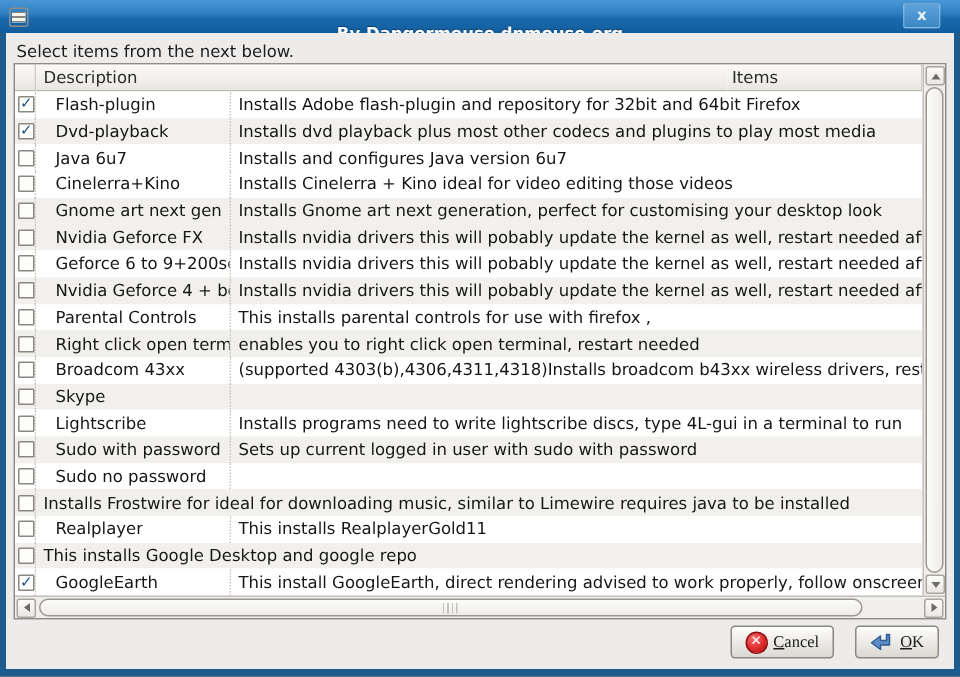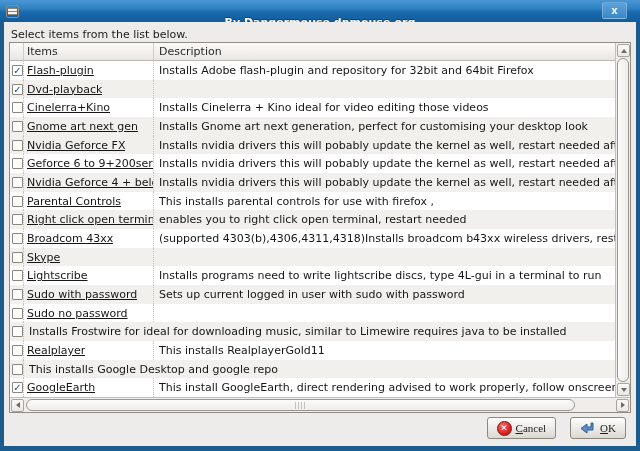--- a/index.html
+++ b/index.html
@@ -73,21 +73,21 @@
     font-size:10px; line-height:9px; text-align:center;
     color:#1c4f87; font-weight:bold; cursor:default;
   }
   .cell-item{
     width:130px; flex:none; align-self:stretch; display:flex; align-items:center;
     border-right:1px dotted #c8c5c0; overflow:hidden;
   }
   .cell-item span, .cell-desc span{
     font-size:11px; color:#161616; white-space:nowrap; overflow:hidden;
   }
-  .cell-item span{ padding-left:3px;text-decoration:underline; }
+  .cell-item span{ padding-left:13px; }
   .cell-desc{ flex:1; align-self:stretch; display:flex; align-items:center; overflow:hidden; }
   .cell-desc span{ padding-left:5px; }
   
   .v-scrollbar{
     position:absolute; top:0; right:0; width:15px; bottom:15px;
     background:#efeeeb; border-left:1px solid #c3c0ba;
     display:flex; flex-direction:column;
   }
   .h-scrollbar{
     position:absolute; left:0; right:0; bottom:0; height:15px;
@@ -150,47 +150,61 @@
 <div class="window">
 
   <div class="titlebar">
     <div class="win-icon"></div>
     <div class="title-text">By Dangermouse dnmouse.org</div>
     <div class="close-btn">x</div>
   </div>
 
   <div class="content">
 
-    <div class="instruction">Select items from the list below.</div>
+    <div class="instruction">Select items from the next below.</div>
 
     <div class="treeview">
       <div class="tv-main">
         <div class="tv-header">
           <div class="hcell toggle"></div>
+          <div class="hcell desc">Description</div>
           <div class="hcell items">Items</div>
-          <div class="hcell desc">Description</div>
         </div>
         <div class="tv-rows">
             <div class="tv-row">
     <div class="cell-toggle">
       <div class="checkbox checked">✓</div>
     </div>
     <div class="cell-item">
       <span>Flash-plugin</span>
     </div>
     <div class="cell-desc">
       <span>Installs Adobe flash-plugin and repository for 32bit and 64bit Firefox</span>
     </div>
   </div>
             <div class="tv-row alt">
     <div class="cell-toggle">
       <div class="checkbox checked">✓</div>
     </div>
     <div class="cell-item">
       <span>Dvd-playback</span>
+    </div>
+    <div class="cell-desc">
+      <span>Installs dvd playback plus most other codecs and plugins to play most media</span>
+    </div>
+  </div>
+            <div class="tv-row">
+    <div class="cell-toggle">
+      <div class="checkbox"></div>
+    </div>
+    <div class="cell-item">
+      <span>Java 6u7</span>
+    </div>
+    <div class="cell-desc">
+      <span>Installs and configures Java version 6u7</span>
     </div>
   </div>
             <div class="tv-row">
     <div class="cell-toggle">
       <div class="checkbox"></div>
     </div>
     <div class="cell-item">
       <span>Cinelerra+Kino</span>
     </div>
     <div class="cell-desc">

